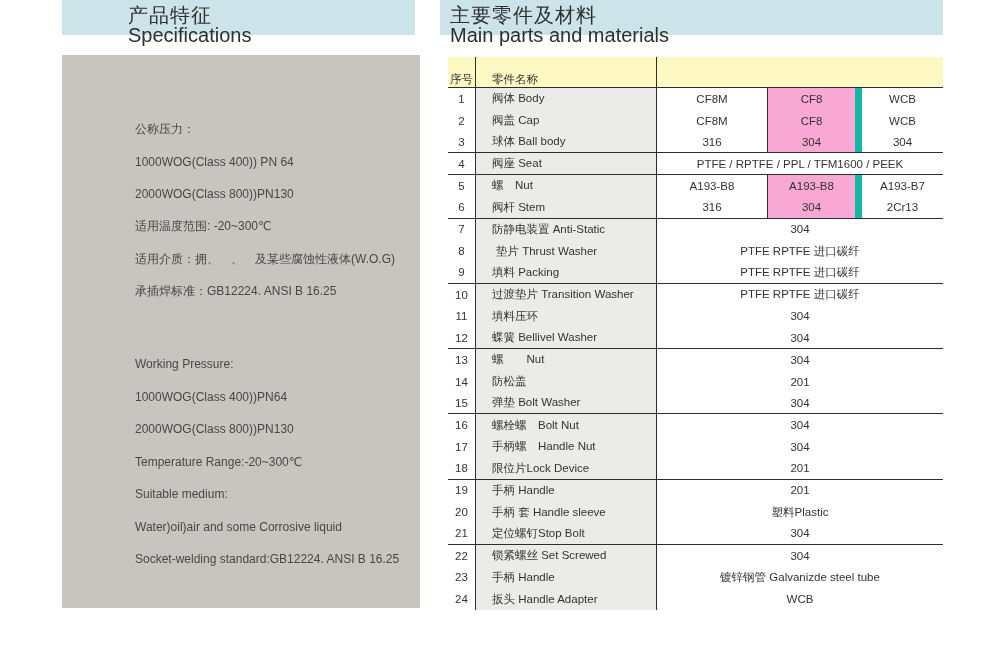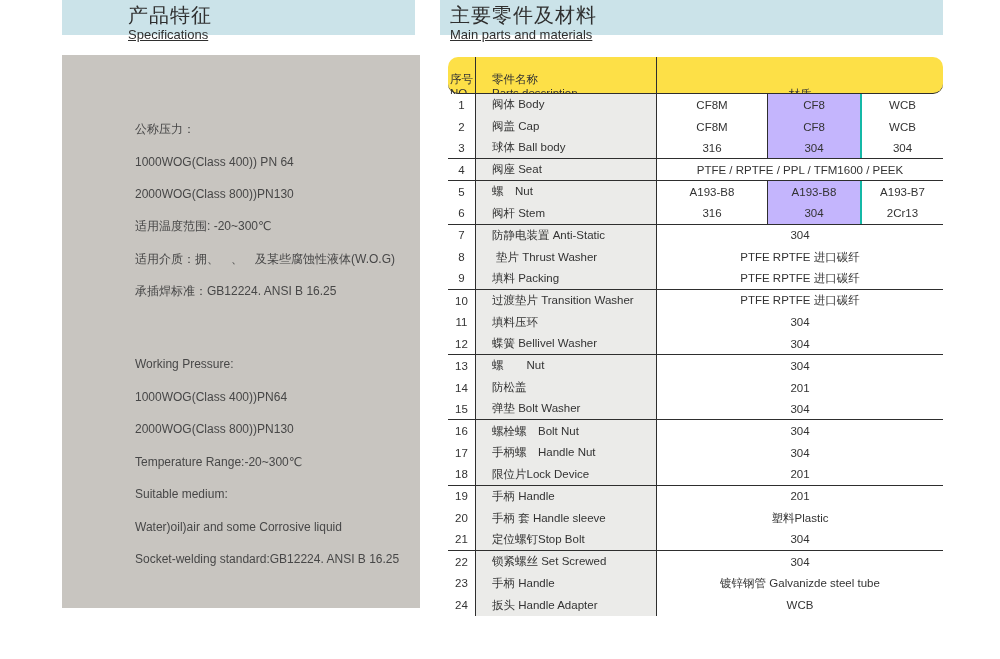--- a/index.html
+++ b/index.html
@@ -2,49 +2,49 @@
 <html><head>
 <meta charset="utf-8">
 <style>
   html,body{margin:0;padding:0;background:#ffffff;}
   body{font-family:"Liberation Sans","DejaVu Sans",sans-serif;color:#3c3c3c;}
   .page{position:relative;width:1000px;height:659px;background:#ffffff;overflow:hidden;}
 
   
   .sec-header{position:absolute;top:0;height:35px;background:#cbe3e9;box-sizing:border-box;}
   .sec-header .zh{font-size:20px;line-height:22px;color:#2f2f2f;letter-spacing:1px;}
-  .sec-header .en{font-size:13px;line-height:18px;color:#2f2f2f;text-decoration:underline;}
+  .sec-header .en{font-size:20px;line-height:18px;color:#2f2f2f;}
   .hdr-left{left:62px;width:353px;padding:4px 0 0 66px;}
   .hdr-right{left:440px;width:503px;padding:4px 0 0 10px;}
 
   
   .spec-box{position:absolute;left:62px;top:55px;width:358px;height:553px;background:#c8c5c0;
             box-sizing:border-box;padding:58px 8px 0 73px;}
   .spec-line{height:32.5px;display:flex;align-items:center;font-size:12px;color:#474747;white-space:nowrap;}
   .spec-line.gap{margin-top:40px;}
 
   
   .parts-table{position:absolute;left:448px;top:57px;width:495px;box-sizing:border-box;font-size:11.5px;color:#333;}
-  .thead{display:grid;grid-template-columns:28px 181px 286px;height:37px;background:#fde047;
-         border-bottom:1px solid #2e2e2e;box-sizing:border-box;border-radius:10px;}
+  .thead{display:grid;grid-template-columns:28px 181px 286px;height:31px;background:#fef9c3;
+         border-bottom:1px solid #2e2e2e;box-sizing:border-box;}
   .thead .hcell{display:flex;flex-direction:column;justify-content:center;box-sizing:border-box;
                 line-height:14px;}
   .thead .h-no{align-items:flex-start;padding-left:2px;border-right:1px solid #2e2e2e;}
   .thead .h-parts{padding-left:16px;border-right:1px solid #2e2e2e;}
   .thead .h-mat{align-items:center;text-align:center;margin-top:30px;}
 
   .trow{display:grid;grid-template-columns:28px 181px 111px 94px 81px;height:21.75px;box-sizing:border-box;}
   .trow.group-end{border-bottom:1px solid #2e2e2e;}
   .tcell{display:flex;align-items:center;box-sizing:border-box;overflow:hidden;white-space:nowrap;}
   .c-no{justify-content:center;background:#ffffff;border-right:1px solid #2e2e2e;}
   .c-name{padding-left:16px;background:#ebebe9;border-right:1px solid #2e2e2e;}
   .c-name.indent{padding-left:20px;}
   .c-m{justify-content:center;background:#ffffff;}
   .c-m1{border-right:1px solid #2e2e2e;}
-  .c-m2{border-right:2px solid #14b8a6;background:#c4b5fd;}
+  .c-m2{border-right:7px solid #14b8a6;background:#f9a8d4;}
   .c-span{grid-column:3 / 6;justify-content:center;background:#ffffff;}
 </style>
 </head>
 <body>
 
 <div class="page">
 
   <div class="sec-header hdr-left">
     <div class="zh">产品特征</div>
     <div class="en">Specifications</div>

